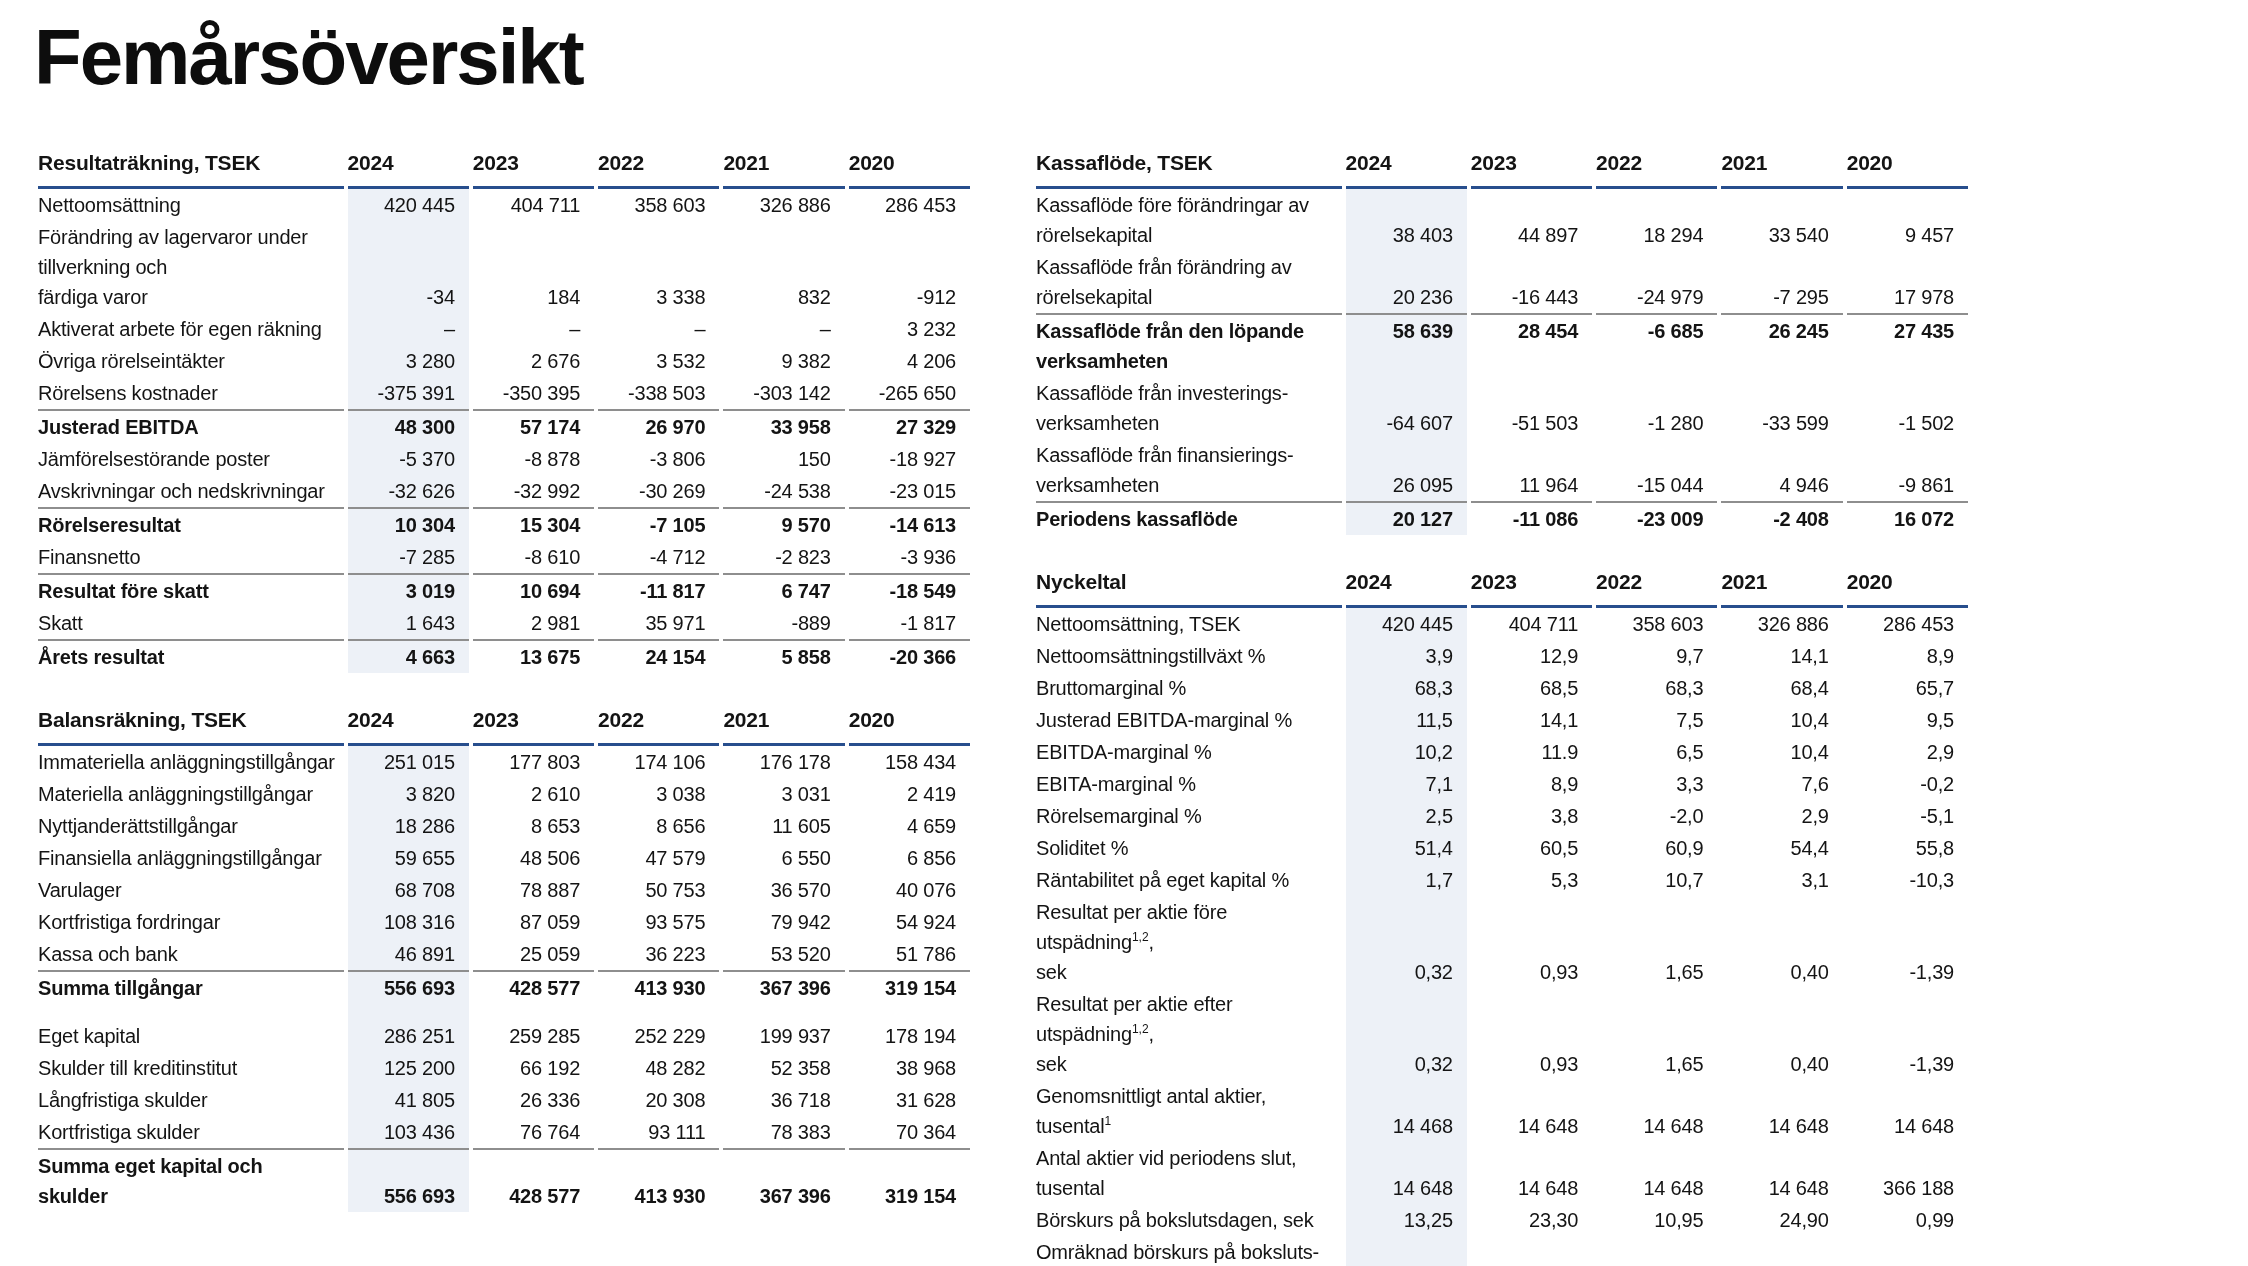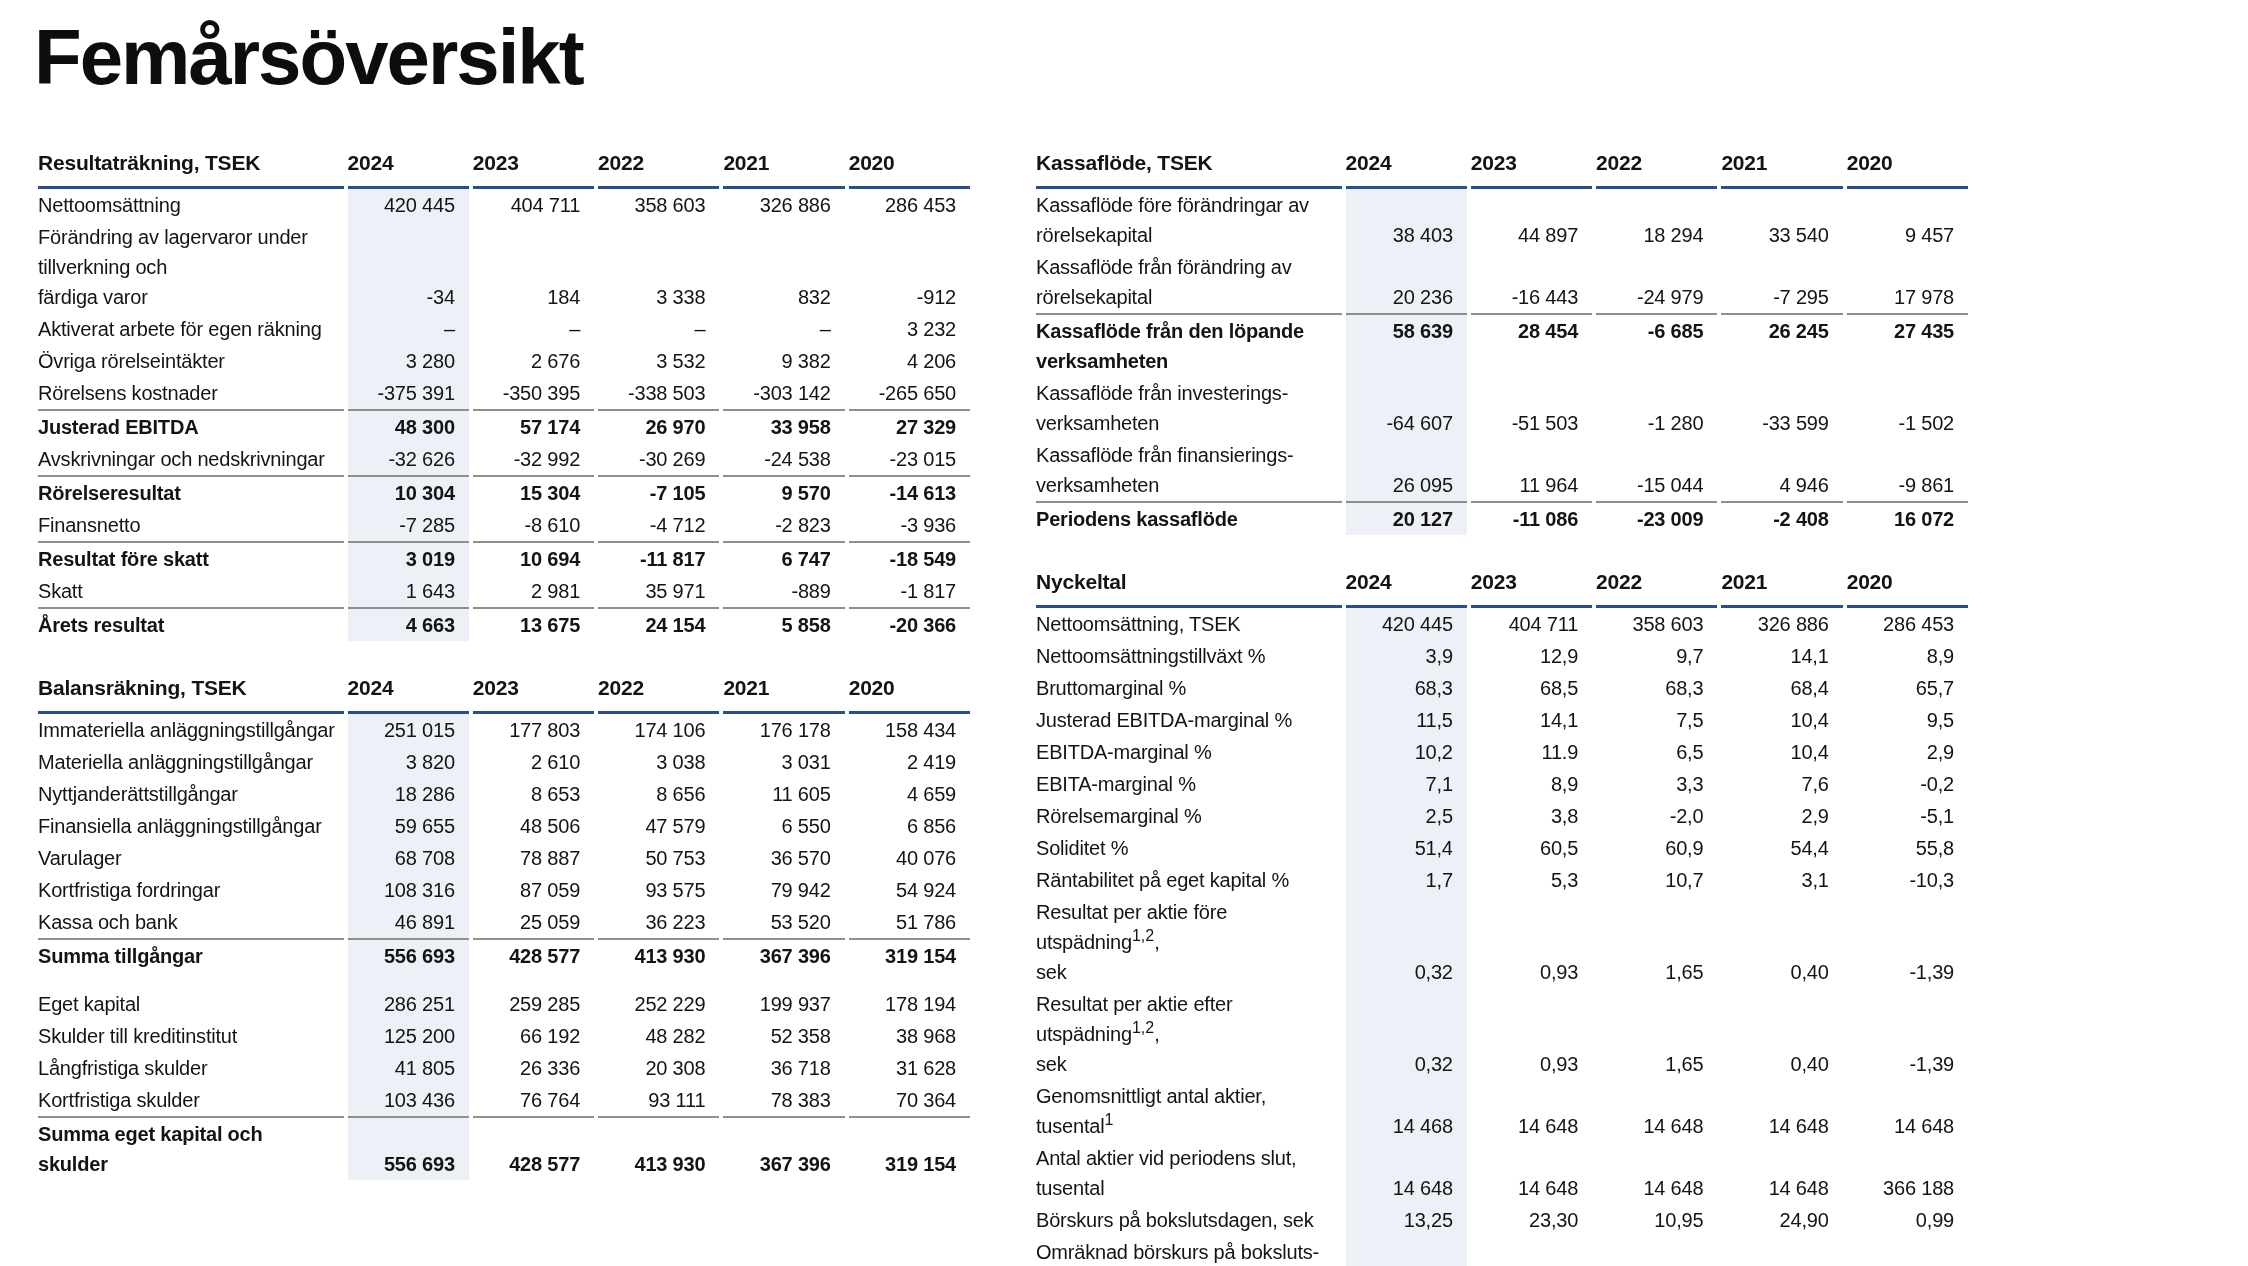--- a/index.html
+++ b/index.html
@@ -17,21 +17,21 @@
   .fin-table th{font-size:21px;line-height:26px;font-weight:700;text-align:left;
                 padding:0 0 10px 0;border-bottom:3px solid #274e8d;vertical-align:bottom;}
   .fin-table th.num{text-align:left;padding-right:14px;}
   .fin-table td{font-size:20px;line-height:30px;padding:1px 0;vertical-align:bottom;}
   .fin-table td.num{text-align:right;padding-right:14px;padding-left:2px;white-space:nowrap;}
   .fin-table td.lbl{padding-right:6px;}
   .fin-table td.hl{background:#edf1f7;}
   tr.subtotal td{font-weight:700;border-top:2px solid #8e8e8e;}
   tr.vtop td{vertical-align:top;}
   tr.gap td{padding-top:17px;}
-  sup{font-size:16px;line-height:0;vertical-align:super;letter-spacing:0;}
+  sup{font-size:12px;line-height:0;vertical-align:super;letter-spacing:0;}
 </style>
 </head>
 <body>
 
 <div class="page">
   <h1 class="title">Femårsöversikt</h1>
   <div class="columns">
     <div class="col">
       <table class="fin-table">
           <colgroup>
@@ -95,20 +95,28 @@
             </tr>
             <tr class="subtotal">
               <td class="lbl">Justerad EBITDA</td>
               <td class="num hl">48 300</td>
               <td class="num">57 174</td>
               <td class="num">26 970</td>
               <td class="num">33 958</td>
               <td class="num">27 329</td>
             </tr>
             <tr class="">
+              <td class="lbl">Jämförelsestörande poster</td>
+              <td class="num hl">-5 370</td>
+              <td class="num">-8 878</td>
+              <td class="num">-3 806</td>
+              <td class="num">150</td>
+              <td class="num">-18 927</td>
+            </tr>
+            <tr class="">
               <td class="lbl">Avskrivningar och nedskrivningar</td>
               <td class="num hl">-32 626</td>
               <td class="num">-32 992</td>
               <td class="num">-30 269</td>
               <td class="num">-24 538</td>
               <td class="num">-23 015</td>
             </tr>
             <tr class="subtotal">
               <td class="lbl">Rörelseresultat</td>
               <td class="num hl">10 304</td>

